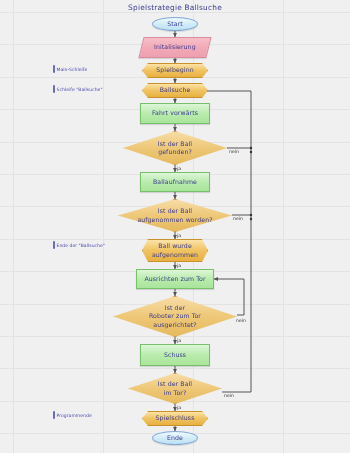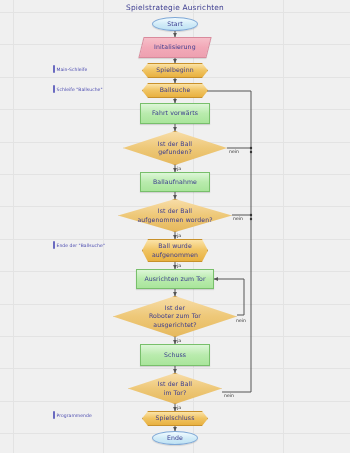--- a/index.html
+++ b/index.html
@@ -153,21 +153,21 @@
     </g>
 
     <g fill="#333">
       <circle cx="251" cy="148" r="1.2"></circle>
       <circle cx="251" cy="152" r="1.2"></circle>
       <circle cx="251" cy="215" r="1.2"></circle>
       <circle cx="251" cy="219" r="1.2"></circle>
     </g>
   </svg>
 
-  <div class="title">Spielstrategie Ausrichten</div>
+  <div class="title">Spielstrategie Ballsuche</div>
 
   <div class="node terminator" style="left:152px;top:17px;width:46px;height:14px;">
     <span>Start</span>
   </div>
 
   <div class="node io" style="left:141px;top:37px;width:68px;height:21px;">
     <span>Initalisierung</span>
   </div>
 
   <div class="node prep" style="left:142px;top:63px;width:66px;height:15px;">

